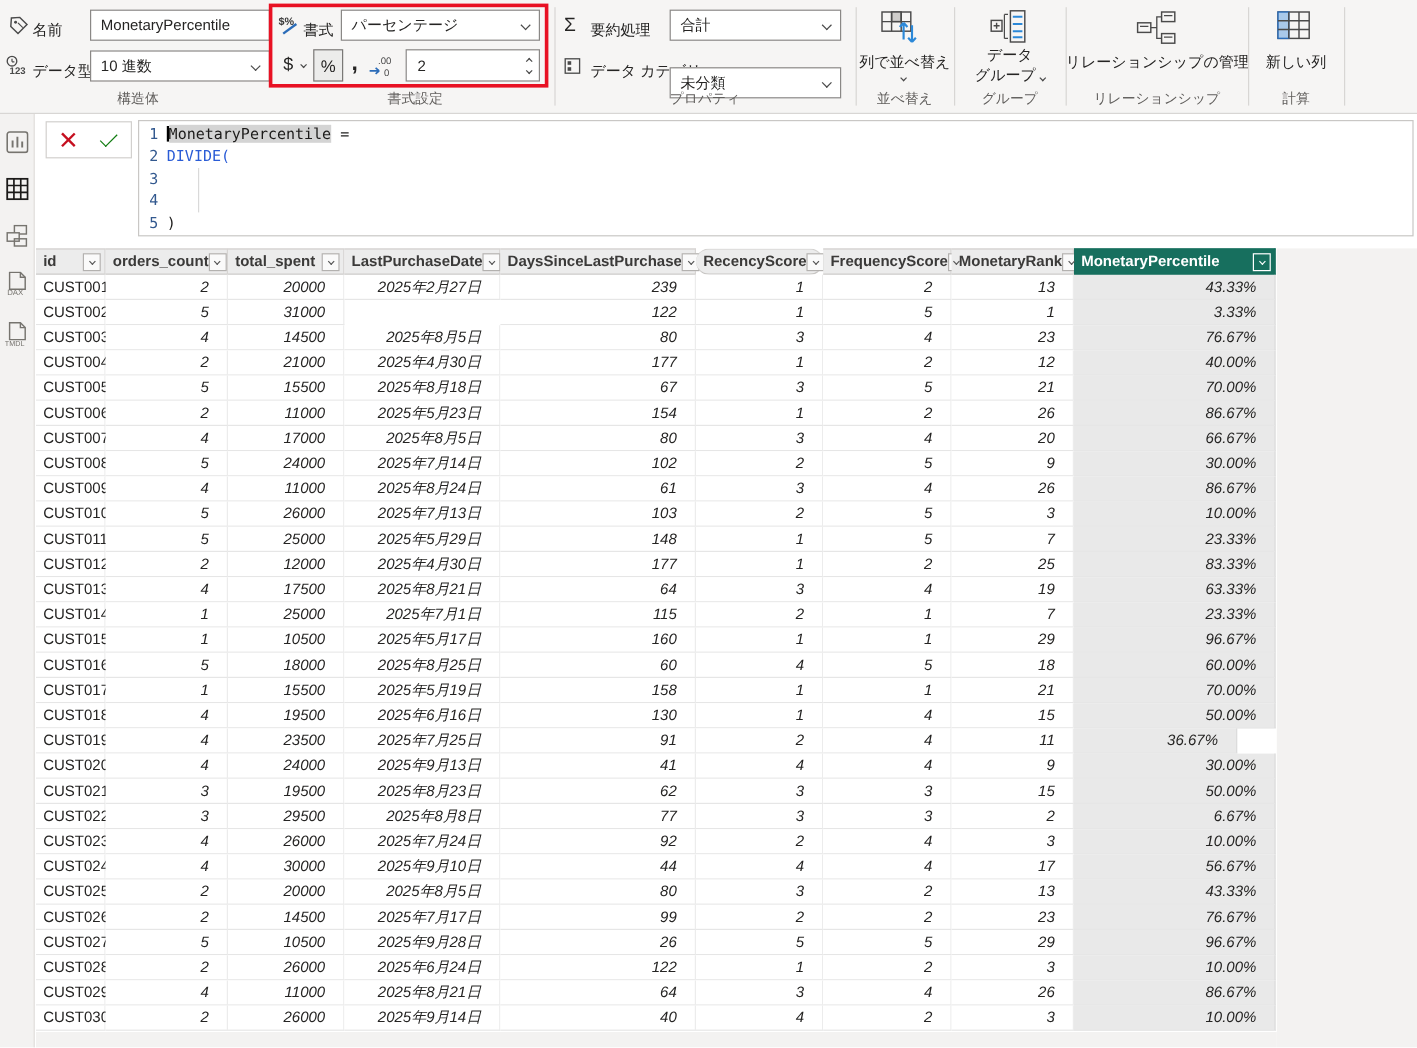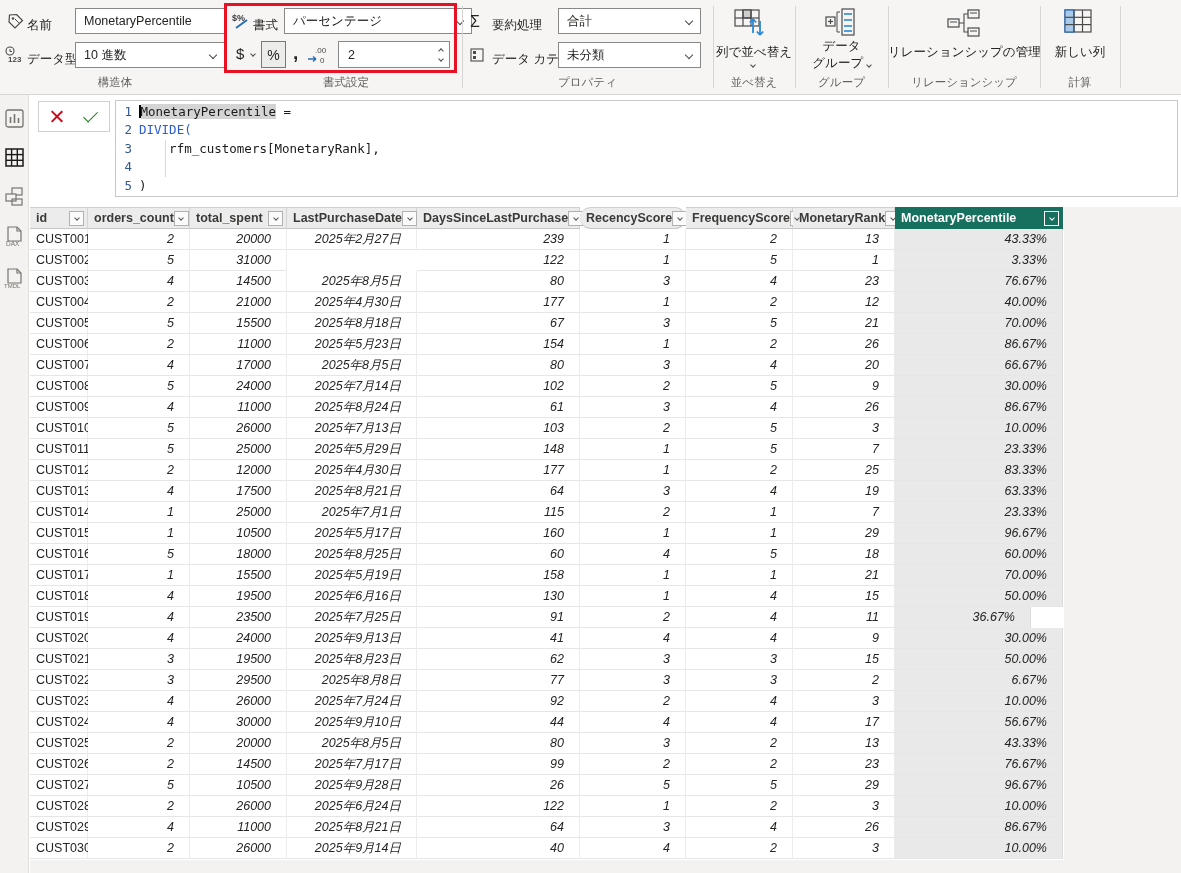--- a/index.html
+++ b/index.html
@@ -86,21 +86,21 @@
       <span>10 進数</span>
       <span class="chev chev-right"></span>
     </div>
     <div class="grp-label" style="left:0;width:230px;">構造体</div>
 
     <svg class="icon-abs" style="left:232px;top:11px;" width="20" height="20" viewBox="0 0 20 20">
       <text x="0" y="10" font-size="9" font-weight="bold" fill="#3a3a3a">$%</text>
       <line x1="4" y1="17" x2="15" y2="9" stroke="#2b6cb8" stroke-width="2"></line>
     </svg>
     <div class="rlabel" style="left:253px;top:17px;">書式</div>
-    <div class="inputbox" style="left:284px;top:8px;width:188px;">
+    <div class="inputbox" style="left:284px;top:8px;width:166px;">
       <span>パーセンテージ</span>
       <span class="chev chev-right"></span>
     </div>
     <div class="rlabel" style="left:236px;top:45px;font-size:15px;">$</div>
     <span class="chev tiny" style="position:absolute;left:251px;top:52px;"></span>
     <div class="pctbtn">%</div>
     <div class="rlabel" style="left:293px;top:42px;font-size:19px;font-weight:bold;">,</div>
     <svg class="icon-abs" style="left:307px;top:45px;" width="24" height="20" viewBox="0 0 24 20">
       <text x="8" y="8" font-size="8" fill="#4a4a4a">.00</text>
       <text x="13" y="18" font-size="8" fill="#4a4a4a">0</text>
@@ -122,21 +122,21 @@
     <div class="inputbox" style="left:558px;top:8px;width:143px;">
       <span>合計</span>
       <span class="chev chev-right"></span>
     </div>
     <svg class="icon-abs" style="left:470px;top:48px;" width="15" height="15" viewBox="0 0 15 15">
       <rect x="1" y="1" width="12" height="12" fill="none" stroke="#4a4a4a" stroke-width="1.1"></rect>
       <rect x="3" y="3" width="3" height="3" fill="#4a4a4a"></rect>
       <rect x="3" y="8" width="3" height="3" fill="#4a4a4a"></rect>
     </svg>
     <div class="rlabel" style="left:492px;top:51px;">データ カテゴリ</div>
-    <div class="inputbox" style="left:558px;top:42px;width:143px;">
+    <div class="inputbox" style="left:558px;top:56px;width:143px;">
       <span>未分類</span>
       <span class="chev chev-right"></span>
     </div>
     <div class="grp-label" style="left:462px;width:251px;">プロパティ</div>
     <div class="vdiv" style="left:713px;"></div>
 
     <svg class="icon-abs" style="left:733px;top:7px;" width="34" height="32" viewBox="0 0 34 32">
       <rect x="2" y="3" width="24" height="16" fill="none" stroke="#4a4a4a" stroke-width="1.2"></rect>
       <rect x="10" y="3" width="8" height="8" fill="#cfcdcb" stroke="#4a4a4a" stroke-width="1.2"></rect>
       <line x1="10" y1="3" x2="10" y2="19" stroke="#4a4a4a" stroke-width="1.2"></line>
@@ -232,21 +232,20 @@
       <div class="codeline">
         <span class="lnum">1</span>
         <span class="ltext"><span class="cursor"></span><span class="tok-hl">MonetaryPercentile</span><span> =</span></span>
       </div>
       <div class="codeline">
         <span class="lnum">2</span>
         <span class="ltext tok-fn">DIVIDE(</span>
       </div>
       <div class="codeline">
         <span class="lnum">3</span>
-        <span class="ltext">    rfm_customers[MonetaryRank],</span>
       </div>
       <div class="codeline">
         <span class="lnum">4</span>
       </div>
       <div class="codeline">
         <span class="lnum">5</span>
         <span class="ltext">)</span>
       </div>
       <div class="indent-guide"></div>
     </div>

